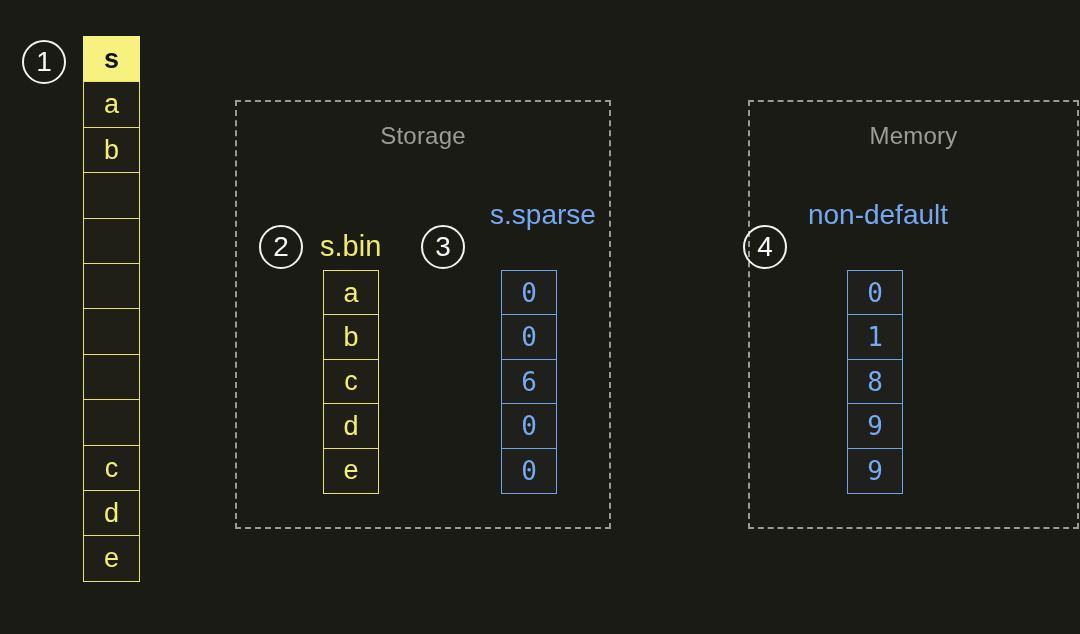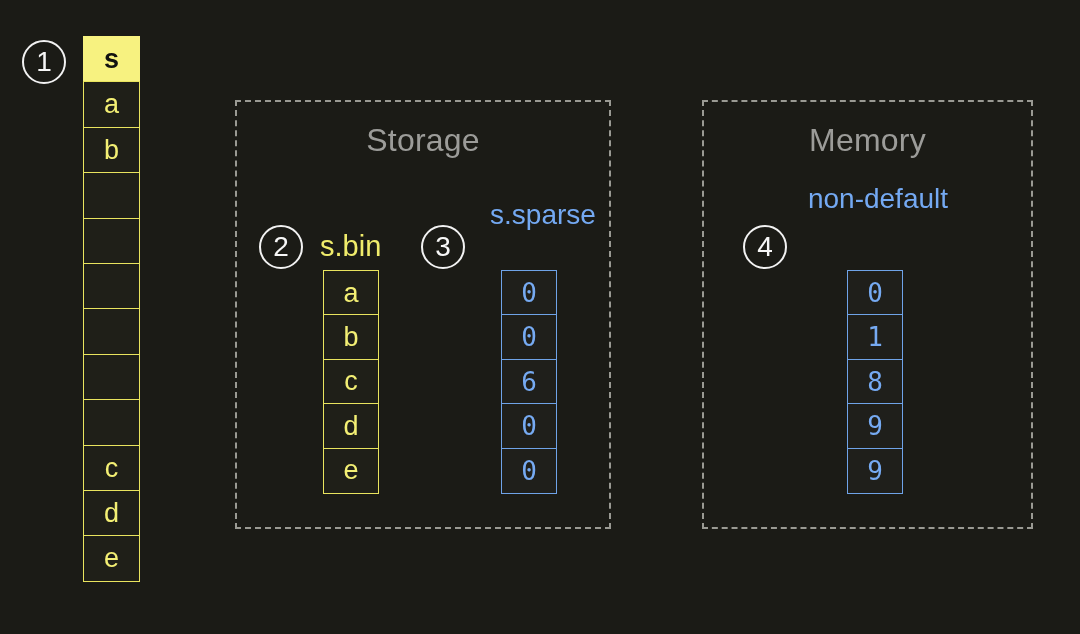--- a/index.html
+++ b/index.html
@@ -41,21 +41,21 @@
     position: absolute;
     border: 2px dashed #9a9a93;
     box-sizing: border-box;
   }
   .region-title {
     position: absolute;
     left: 0;
     right: 0;
     text-align: center;
     color: #9c9c99;
-    font-size: 32px;
+    font-size: 24px;
     font-family: "Liberation Sans", sans-serif;
     letter-spacing: 0.2px;
   }
 
   
   .col {
     position: absolute;
     display: flex;
     flex-direction: column;
   }
@@ -142,26 +142,26 @@
   </div>
 
   <div class="col col-blue" style="left:501px; top:270px; width:56px;">
     <div class="cell" style="height:46px;">0</div>
     <div class="cell" style="height:46px;">0</div>
     <div class="cell" style="height:46px;">6</div>
     <div class="cell" style="height:46px;">0</div>
     <div class="cell" style="height:46px;">0</div>
   </div>
 
-  <div class="region" style="left:702px; top:100px; width:331px; height:429px;">
+  <div class="region" style="left:748px; top:100px; width:331px; height:429px;">
     <div class="region-title" style="top:20px;">Memory</div>
   </div>
 
   <div class="step-badge" style="left:743px; top:225px;">4</div>
-  <div class="label label-blue" style="left:790px; top:184px; width:176px;">
+  <div class="label label-blue" style="left:790px; top:200px; width:176px;">
     <div>non-default</div>
   </div>
 
   <div class="col col-blue" style="left:847px; top:270px; width:56px;">
     <div class="cell" style="height:46px;">0</div>
     <div class="cell" style="height:46px;">1</div>
     <div class="cell" style="height:46px;">8</div>
     <div class="cell" style="height:46px;">9</div>
     <div class="cell" style="height:46px;">9</div>
   </div>

